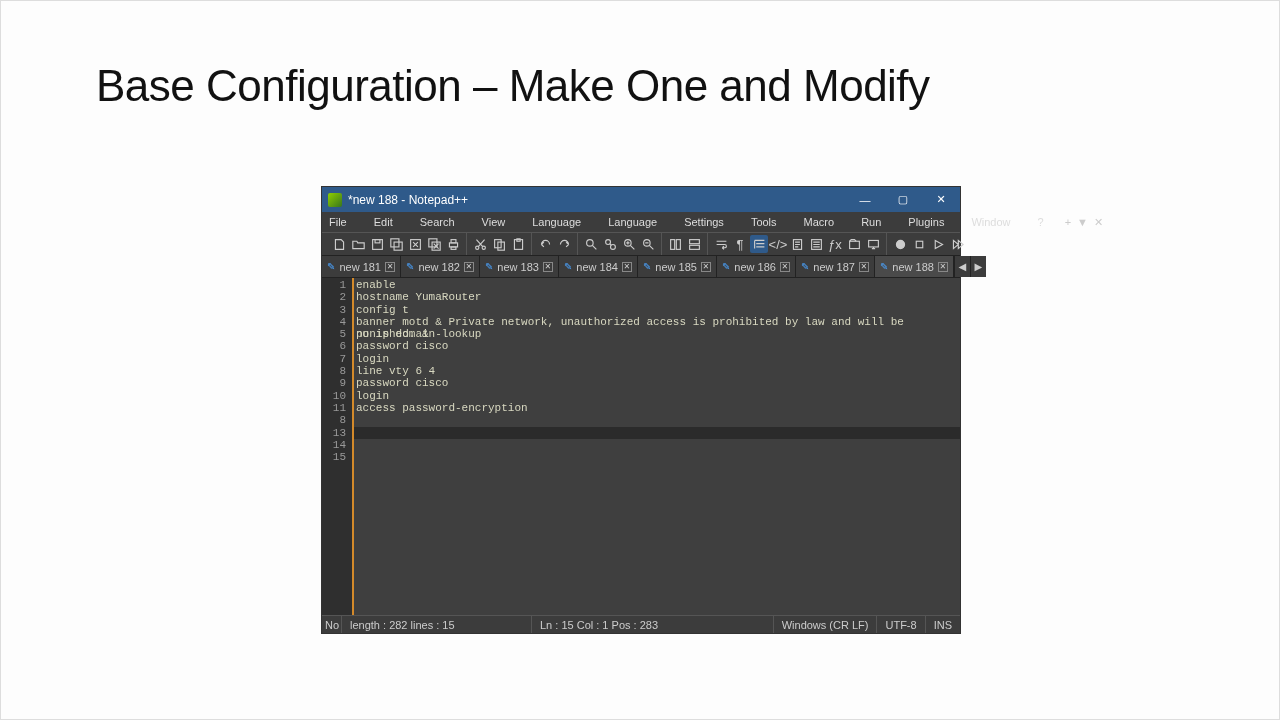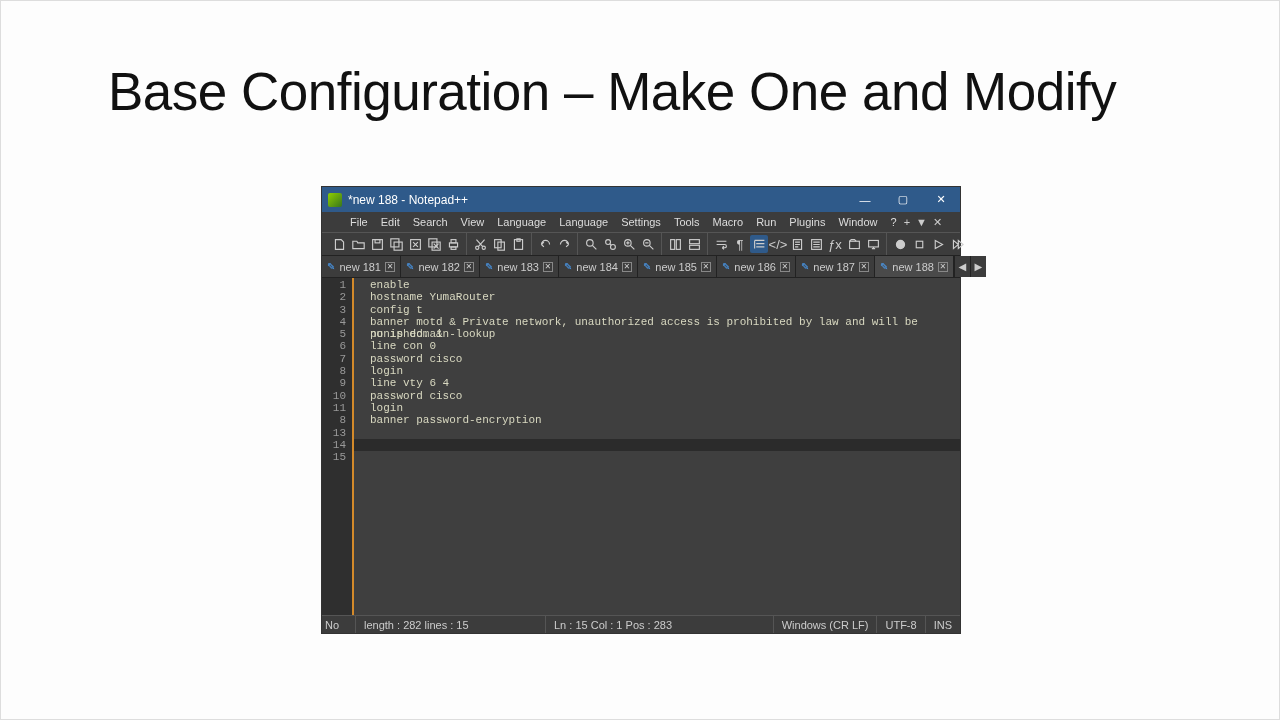--- a/index.html
+++ b/index.html
@@ -7,22 +7,22 @@
     width: 1280px;
     height: 720px;
     background: #fdfdfd;
     font-family: "Segoe UI", Arial, sans-serif;
     position: relative;
     border: 1px solid #ddd;
   }
   .slide-title {
     position: absolute;
     top: 60px;
-    left: 107px;
-    font-size: 53px;
+    left: 95px;
+    font-size: 44px;
     font-weight: 400;
     color: #111;
     letter-spacing: -0.5px;
   }
   .app-window {
     position: absolute;
     top: 185px;
     left: 320px;
     width: 640px;
     height: 448px;
@@ -53,22 +53,22 @@
   .win-controls { display: flex; height: 100%; }
   .win-btn {
     width: 38px; display: flex; align-items: center; justify-content: center;
     color: #fff; font-size: 11px;
   }
   .menubar {
     height: 20px;
     background: #3c3c3c;
     display: flex;
     align-items: center;
-    padding: 0 22px;
-    gap: 1px;
+    padding: 0 1px;
+    gap: 15px;
     font-size: 11px;
     color: #ddd;
     position: relative;
   }
   .menu-item { padding: 1px 6px; }
   .menubar-right {
     margin-left: auto; display: flex; align-items: center; gap: 6px; padding-right: 4px;
     color: #ccc;
   }
   .toolbar {
@@ -145,21 +145,21 @@
     min-width: 30px;
   }
   .gutter div { height: 12.3px; }
   .code {
     flex: 1;
     padding: 1px 0 0 0;
     color: #d8d8c0;
     position: relative;
     border-left: 2px solid #d48a2a;
   }
-  .code .line { height: 12.3px; display: block; padding-left: 16px;}
+  .code .line { height: 12.3px; display: block; padding-left: 2px;}
   .line.current { background: #2b2b2b; }
   .statusbar {
     height: 18px;
     background: #3c3c3c;
     border-top: 1px solid #555;
     display: flex;
     align-items: center;
     font-size: 11px;
     color: #ccc;
   }
@@ -458,34 +458,33 @@
         <div>13</div>
         <div>14</div>
         <div>15</div>
       </div>
     <div class="code" id="code">
         <span class="line">enable</span>
         <span class="line">hostname YumaRouter</span>
         <span class="line">config t</span>
         <span class="line">banner motd &amp; Private network, unauthorized access is prohibited by law and will be punished. &amp;</span>
         <span class="line">no ip domain-lookup</span>
-        <span class="line">line con 0</span>
         <span class="line">password cisco</span>
         <span class="line">login</span>
         <span class="line">line vty 6 4</span>
         <span class="line">password cisco</span>
         <span class="line">login</span>
-        <span class="line">banner password-encryption</span>
+        <span class="line">access password-encryption</span>
         <span class="line">&nbsp;</span>
         <span class="line current">&nbsp;</span>
       </div>
   </div>
 
   <div class="statusbar">
-    <div class="status-cell" style="width:34px;padding:0 3px;overflow:hidden">No</div>
+    <div class="status-cell" style="width:20px;padding:0 3px;overflow:hidden">No</div>
     <div class="status-cell" style="width:190px">length : 282    lines : 15</div>
     <div class="status-cell" style="flex:1">Ln : 15    Col : 1    Pos : 283</div>
     <div class="status-cell">Windows (CR LF)</div>
     <div class="status-cell">UTF-8</div>
     <div class="status-cell" style="border-right:none">INS</div>
   </div>
 
 </div>
 
 </body></html>

